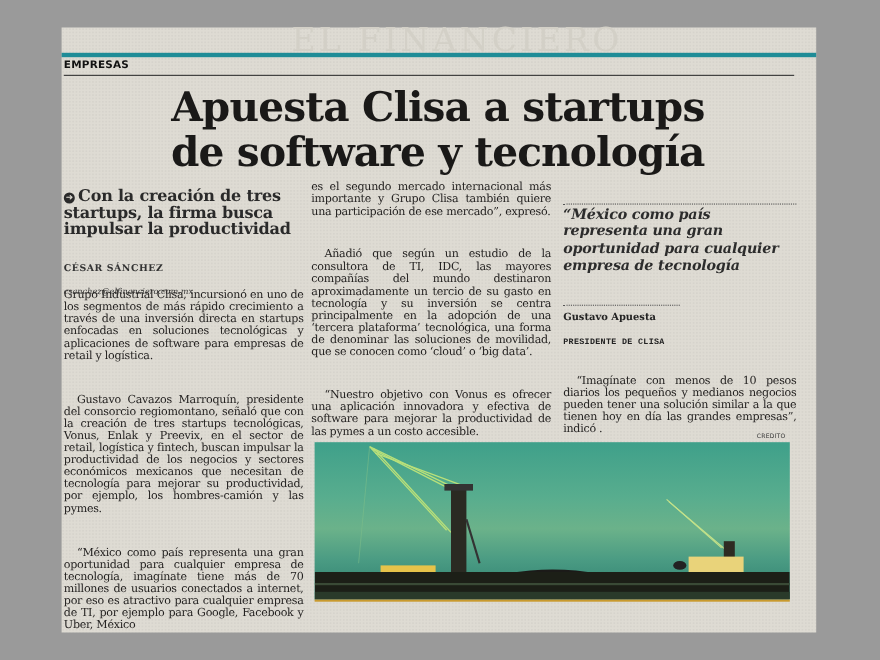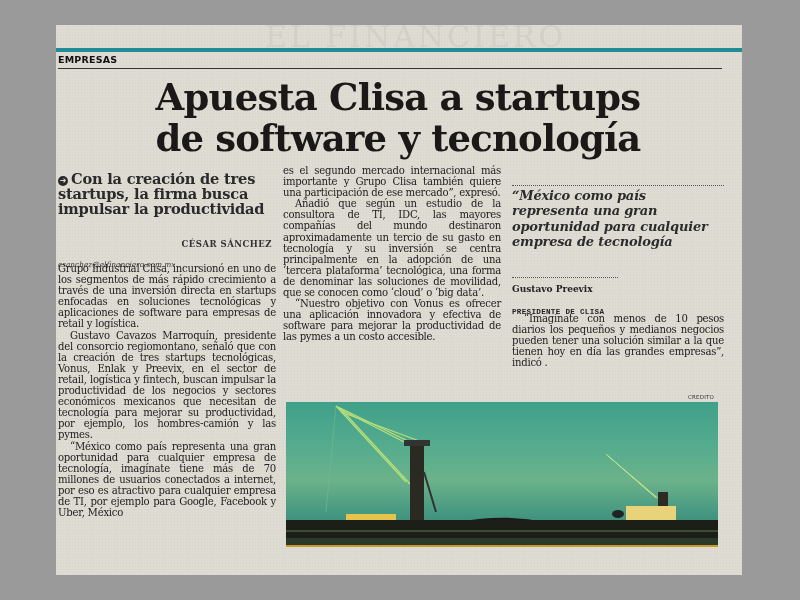--- a/index.html
+++ b/index.html
@@ -46,33 +46,33 @@
     .deck .arrow {
       display: inline-block; width: 10px; height: 10px; border-radius: 50%;
       background: #2a2a2a; color: #dedbd3; font-size: 8px; line-height: 10px;
       text-align: center; vertical-align: 1px; margin-right: 3px; font-family: "DejaVu Sans", sans-serif;
     }
     .byline {
       position: absolute; left: 2px; top: 214px; width: 214px;
     }
     .byline .name {
       font-family: "DejaVu Serif", serif; font-weight: bold; font-size: 8.5px; letter-spacing: 0.5px;
-      color: #333; display: block; text-align: right;
+      color: #333; display: block;
     }
     .byline .email {
       font-family: "DejaVu Serif", serif; font-style: italic; font-size: 7.4px; color: #333;
       display: block; margin-top: 11px;
     }
     .col {
       position: absolute;
       font-family: "DejaVu Serif", serif; font-size: 10.1px; line-height: 11.1px;
       color: #232120; text-align: justify; letter-spacing: -0.25px;
     }
     .col p { margin: 0; }
-    .col p.indent { text-indent: 12px; }
+    .col p.indent { text-indent: 12px; margin-top: 28px; }
     .col1 { left: 2px; top: 238px; width: 218px; }
     .col2 { left: 227px; top: 140px; width: 218px; }
     .pull-rule {
       position: absolute; height: 0; border-top: 1px dotted #555;
     }
     .pull-quote {
       position: absolute; left: 456px; top: 163px; width: 212px;
       font-family: "DejaVu Serif", serif; font-style: italic; font-weight: bold;
       font-size: 13px; line-height: 15.4px; color: #2c2c2c; letter-spacing: -0.2px;
     }
@@ -140,21 +140,21 @@
   <div class="col col2">
     <p>es el segundo mercado internacional más importante y Grupo Clisa también quiere una participación de ese mercado”, expresó.</p>
     <p class="indent">Añadió que según un estudio de la consultora de TI, IDC, las mayores compañías del mundo destinaron aproximadamente un tercio de su gasto en tecnología y su inversión se centra principalmente en la adopción de una ‘tercera plataforma’ tecnológica, una forma de denominar las soluciones de movilidad, que se conocen como ‘cloud’ o ‘big data’.</p>
     <p class="indent">“Nuestro objetivo con Vonus es ofrecer una aplicación innovadora y efectiva de software para mejorar la productividad de las pymes a un costo accesible.</p>
   </div>
 
   <div class="pull-rule" style="left:456px; top:160px; width:212px;"></div>
   <div class="pull-quote">“México como país representa una gran oportunidad para cualquier empresa de tecnología</div>
   <div class="pull-rule" style="left:456px; top:252px; width:106px;"></div>
   <div class="attrib">
-    <span class="name">Gustavo Preevix</span>
+    <span class="name">Gustavo Apuesta</span>
     <span class="role">PRESIDENTE DE CLISA</span>
   </div>
 
   <div class="col col3">
     <p class="indent">“Imagínate con menos de 10 pesos diarios los pequeños y medianos negocios pueden tener una solución similar a la que tienen hoy en día las grandes empresas”, indicó .</p>
   </div>
 
   <div class="credit">CREDITO</div>
 
   <div class="photo">

